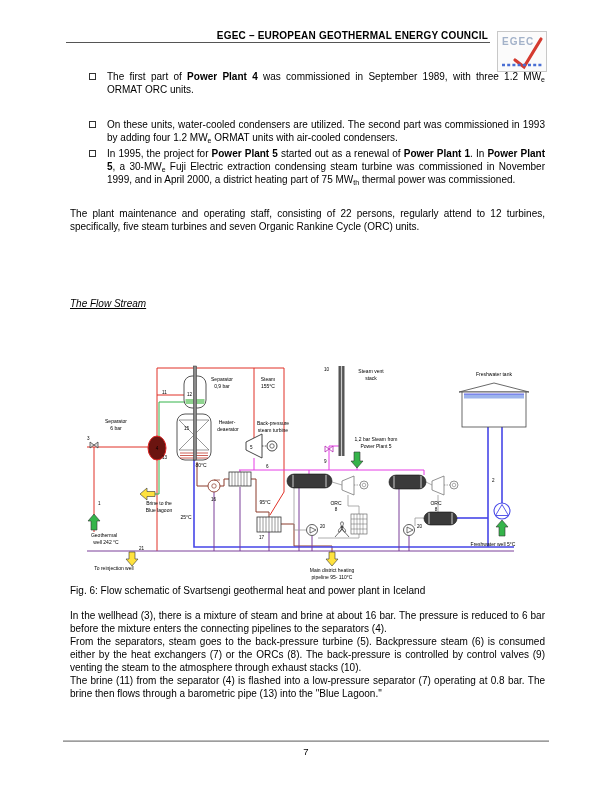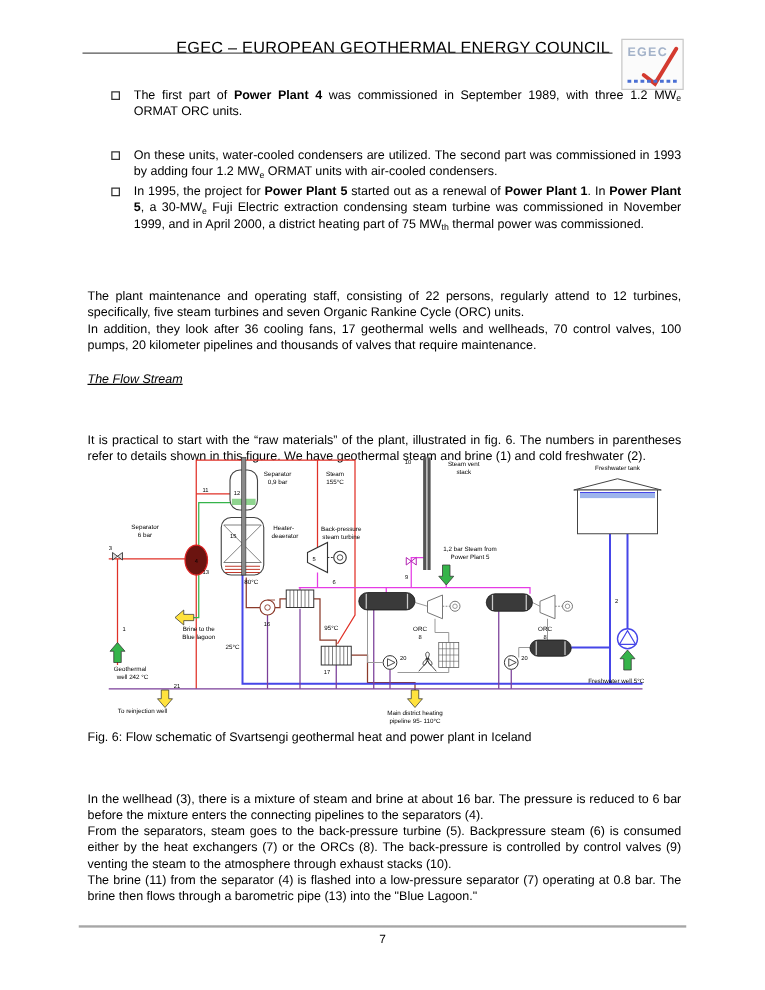--- a/index.html
+++ b/index.html
@@ -1,23 +1,23 @@
 <!DOCTYPE html>
 <html><head>
 <meta charset="utf-8">
 <style>
   html,body{margin:0;padding:0;background:#e8e8e8;}
   .page{width:612px;height:792px;background:#fff;position:relative;margin:0 auto;
         font-family:"Liberation Sans",sans-serif;color:#000;overflow:hidden;
         box-shadow:0 0 4px rgba(0,0,0,.4);}
-  .hdr-title{position:absolute;top:30px;right:124px;font-size:13px;font-weight:normal;
+  .hdr-title{position:absolute;top:30px;right:124px;font-size:10px;font-weight:bold;
              letter-spacing:.2px;white-space:nowrap;}
   .hdr-rule{position:absolute;left:66px;top:42px;width:424px;height:1px;background:#555;}
   .logo{position:absolute;left:497px;top:13px;width:48px;height:39px;border:1px solid #c8c8c8;background:#fbfbfb;margin-top:18px;}
-  .body-text{font-size:10px;line-height:13px;text-align:justify;margin-top:24px;}
+  .body-text{font-size:10px;line-height:13px;text-align:justify;}
   .bullet-row{position:absolute;left:88px;width:457px;display:flex;}
   .bullet-sq{flex:0 0 auto;width:5px;height:5px;border:1px solid #333;margin:3px 11px 0 1px;}
   .bullet-row p{margin:0;flex:1;}
   sub{font-size:7px;vertical-align:-2px;line-height:0;}
   .blk{position:absolute;left:70px;width:475px;}
   .blk p{margin:0;}
   .heading-u{font-size:10px;text-decoration:underline;font-style:italic;}
   .fig-wrap{position:absolute;left:84px;top:364px;}
   .caption{position:absolute;left:70px;top:585px;font-size:10px;}
   .footer-rule{position:absolute;left:63px;top:740px;width:486px;height:2px;
@@ -50,26 +50,24 @@
     <span class="bullet-sq"></span>
     <p class="body-text"><span>On these units, water-cooled condensers are utilized. The second part was commissioned in 1993 by adding four 1.2 MW</span><sub>e</sub><span> ORMAT units with air-cooled condensers.</span></p>
   </div>
   <div class="bullet-row" style="top:147px">
     <span class="bullet-sq"></span>
     <p class="body-text"><span>In 1995, the project for </span><span style="font-weight: bold;">Power Plant 5</span><span> started out as a renewal of </span><span style="font-weight: bold;">Power Plant 1</span><span>. In </span><span style="font-weight: bold;">Power Plant 5</span><span>, a 30-MW</span><sub>e</sub><span> Fuji Electric extraction condensing steam turbine was commissioned in November 1999, and in April 2000, a district heating part of 75 MW</span><sub>th</sub><span> thermal power was commissioned.</span></p>
   </div>
 
   <div class="blk body-text" style="top:207px">
     <p>The plant maintenance and operating staff, consisting of 22 persons, regularly attend to 12 turbines, specifically, five steam turbines and seven Organic Rankine Cycle (ORC) units.</p>
-    <p>In addition, they look after 36 cooling fans, 17 geothermal wells and wellheads, 70 control valves, 100 pumps, 20 kilometer pipelines and thousands of valves that require maintenance.</p>
   </div>
 
   <div class="blk heading-u" style="top:298px">The Flow Stream</div>
 
-  <div class="blk body-text" style="top:322px">It is practical to start with the “raw materials” of the plant, illustrated in fig. 6. The numbers in parentheses refer to details shown in this figure. We have geothermal steam and brine (1) and cold freshwater (2).</div>
 
   <div class="fig-wrap">
     <svg width="460" height="218" viewBox="0 0 460 218">
 
       <g stroke="#e03127" fill="none" stroke-width="1">
         <path d="M73,72 V4 H200 V128 L186,151"></path>
         <path d="M170,4 V74"></path>
         <path d="M73,31 H100"></path>
         <path d="M3,83 H64"></path>
         <path d="M10,83 V168"></path>

